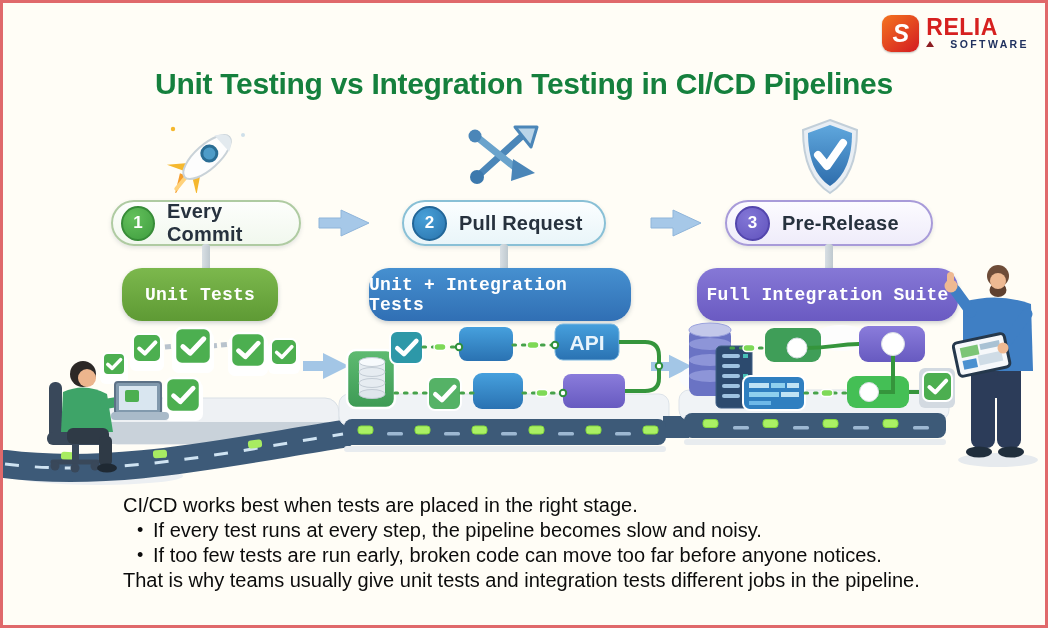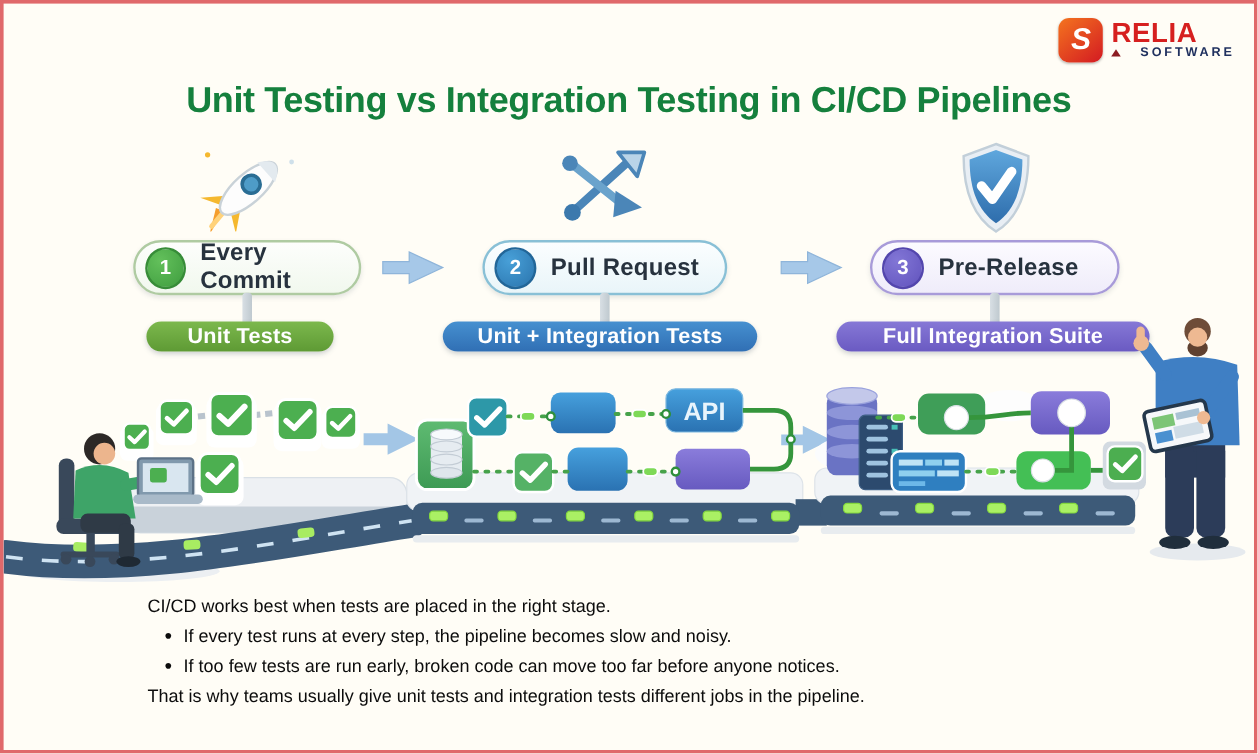--- a/index.html
+++ b/index.html
@@ -34,31 +34,31 @@
   .pill.s2{border:2.5px solid #89c0d6;background:linear-gradient(180deg,#fbfeff,#e9f5f9);}
   .pill.s2 .num{background:radial-gradient(circle at 35% 30%,#48a0d8,#2a74ad);border:2px solid #226698;}
   .pill.s3{border:2.5px solid #a89bd9;background:linear-gradient(180deg,#fcfbff,#efecfa);}
   .pill.s3 .num{background:radial-gradient(circle at 35% 30%,#8276d6,#6153bd);border:2px solid #5346ad;}
 
   .flow-arrow{position:absolute;top:205px;}
 
   .post{position:absolute;top:241px;width:8px;height:27px;background:linear-gradient(90deg,#d8dfe4,#bfc9cf);border-radius:3px;}
 
   
-  .badge{position:absolute;top:265px;height:25px;border-radius:20px;display:flex;align-items:center;
+  .badge{position:absolute;top:265px;height:53px;border-radius:20px;display:flex;align-items:center;
          justify-content:center;color:#fff;font-size:18px;font-weight:bold;letter-spacing:.2px;
-         box-shadow:0 2px 4px rgba(60,80,100,.25);}
+         box-shadow:0 2px 4px rgba(60,80,100,.25);font-family:Liberation Mono, monospace;}
   .badge.s1{background:linear-gradient(180deg,#7cb84d,#5e9a34);}
   .badge.s2{background:linear-gradient(180deg,#4690d0,#306fb4);}
   .badge.s3{background:linear-gradient(180deg,#8678d6,#6a5ac2);text-align:right;}
 
   .scene{position:absolute;left:0;top:253px;}
 
   
-  .footer{position:absolute;left:120px;top:490px;width:820px;font-size:15px;color:#0c0c0c;line-height:25px;}
+  .footer{position:absolute;left:120px;top:490px;width:820px;font-size:20px;color:#0c0c0c;line-height:25px;}
   .fbullet{padding-left:30px;position:relative;}
   .fbullet::before{content:"\2022";position:absolute;left:14px;font-size:18px;}
 </style>
 </head>
 <body>
 
 <div class="frame">
 
   <div class="logo">
     <div class="logo-icon">

